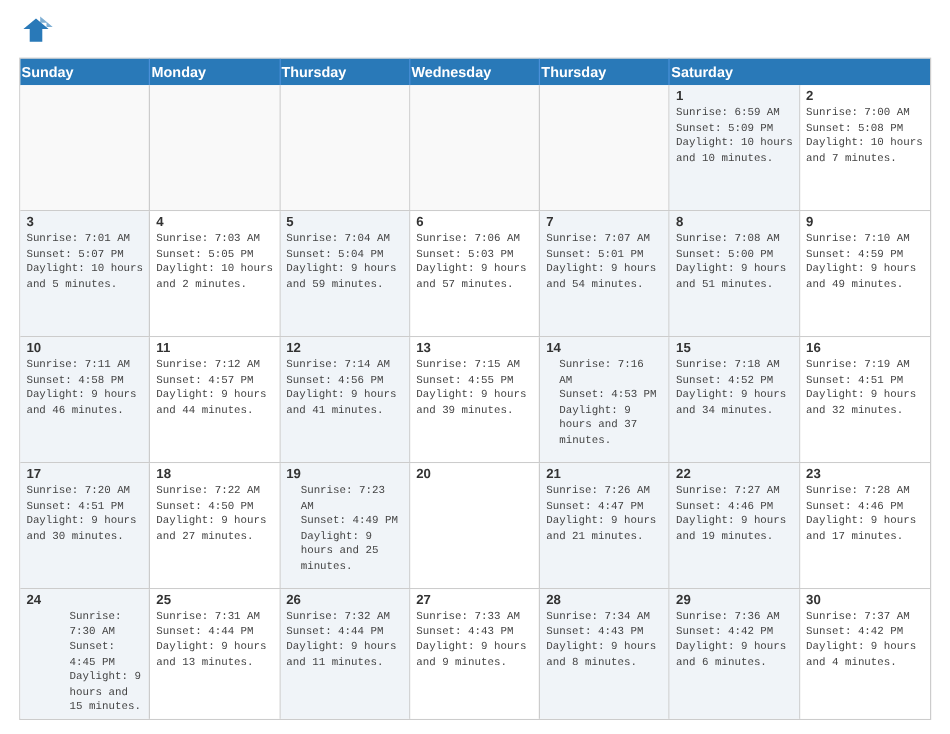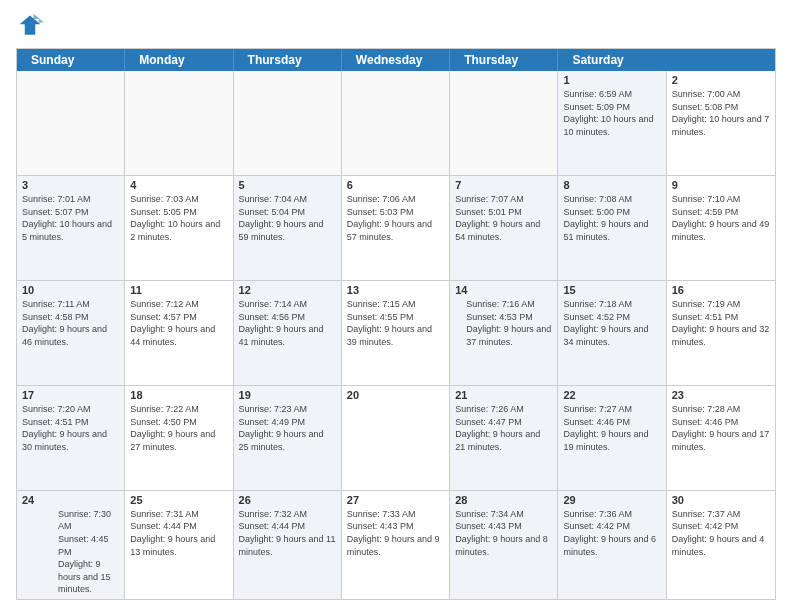--- a/index.html
+++ b/index.html
@@ -61,21 +61,21 @@
     }
     .cal-header {
       display: grid;
       grid-template-columns: repeat(7, 1fr);
       background: #2979b8;
     }
     .cal-header-cell {
       color: #fff;
       font-size: 12px;
       font-weight: bold;
-      padding: 4px 14px;
+      padding: 4px 1px;
       text-align: left;
       border-right: 1px solid #4a90d9;
     }
     .cal-header-cell:last-child { border-right: none; }
     .cal-body {
       flex: 1;
       display: flex;
       flex-direction: column;
     }
     .cal-row {
@@ -100,20 +100,21 @@
     .day-num {
       font-size: 11px;
       font-weight: bold;
       color: #333;
       margin-bottom: 2px;
     }
     .day-info {
       font-size: 9px;
       color: #444;
       line-height: 1.4;
+      font-family: Liberation Mono, monospace;
     }
   </style>
 </head>
 <body>
 
 <div class="page">
   <div class="header">
     <div class="logo">
       <svg class="logo-icon" viewBox="0 0 32 32">
         <polygon points="16,4 28,14 22,14 22,26 10,26 10,14 4,14" fill="#2979b8"></polygon>
@@ -255,21 +256,21 @@
 Daylight: 9 hours and 30 minutes.</div>
           </div>
           <div class="cal-cell">
             <div class="day-num">18</div>
             <div class="day-info" style="white-space: pre-line;">Sunrise: 7:22 AM
 Sunset: 4:50 PM
 Daylight: 9 hours and 27 minutes.</div>
           </div>
           <div class="cal-cell shaded">
             <div class="day-num">19</div>
-            <div class="day-info" style="white-space: pre-line;">Sunrise: 7:23 AM
+            <div class="day-info" style="white-space: pre-line; margin-left: 12px;">Sunrise: 7:23 AM
 Sunset: 4:49 PM
 Daylight: 9 hours and 25 minutes.</div>
           </div>
           <div class="cal-cell">
             <div class="day-num">20</div>
           </div>
           <div class="cal-cell shaded">
             <div class="day-num">21</div>
             <div class="day-info" style="white-space: pre-line;">Sunrise: 7:26 AM
 Sunset: 4:47 PM

